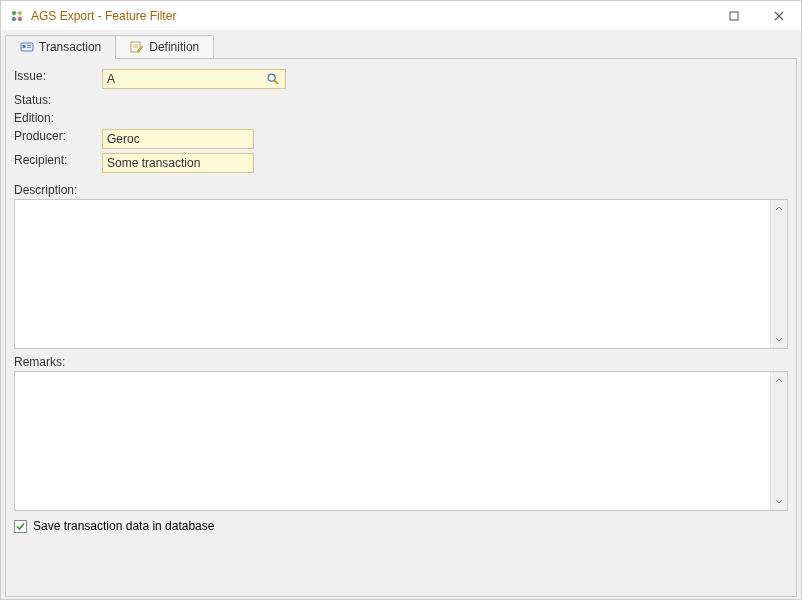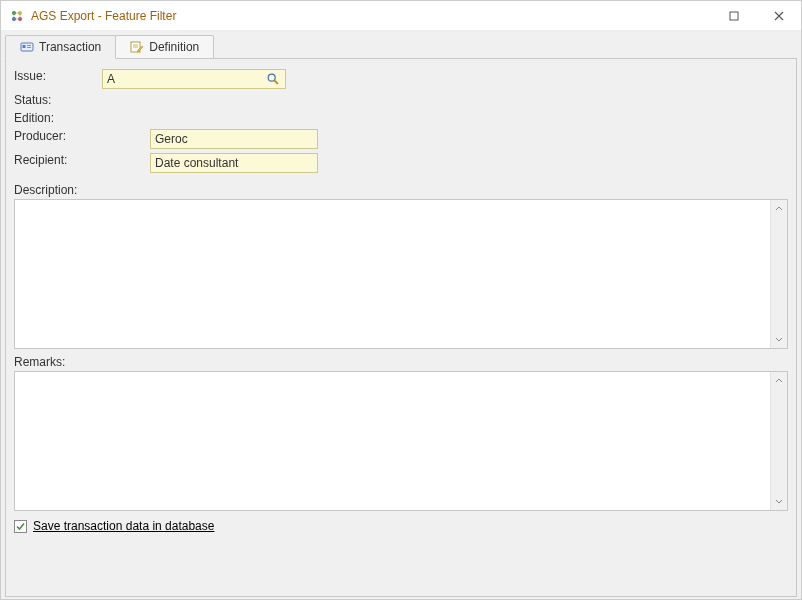--- a/index.html
+++ b/index.html
@@ -84,21 +84,21 @@
       width: 184px;
       height: 20px;
       background: #fbf9d6;
       border: 1px solid #cfc98c;
       display: flex;
       align-items: center;
       padding: 0 4px;
       color: #333;
       position: relative;
     }
-    .field.wide { width: 168px; margin-left: 48px; }
+    .field.wide { width: 152px; }
     .field .value { flex: 1; overflow: hidden; white-space: nowrap; }
     .field .end-btn {
       width: 16px; height: 16px;
       display: flex; align-items: center; justify-content: center;
       cursor: pointer;
     }
     .field .dd-btn {
       width: 14px; height: 16px;
       display: flex; align-items: center; justify-content: center;
       cursor: pointer;
@@ -129,21 +129,20 @@
       display: flex; flex-direction: column; justify-content: space-between;
     }
     .scroll-btn {
       height: 17px; display: flex; align-items: center; justify-content: center;
       cursor: pointer; color: #888;
     }
     .footer-row {
       display: flex; align-items: center;
       margin-top: 8px;
       gap: 6px;
-      text-decoration: underline;
     }
     .checkbox {
       width: 13px; height: 13px;
       border: 1px solid #888;
       background: #fff;
       display: flex; align-items: center; justify-content: center;
       cursor: pointer;
     }
     .checkbox svg { width: 11px; height: 11px; }
   </style>
@@ -229,21 +228,21 @@
     <div class="form-row">
       <span class="form-label">Producer:</span>
       <div class="field wide">
         <span class="value">Geroc</span>
       </div>
     </div>
 
     <div class="form-row">
       <span class="form-label">Recipient:</span>
       <div class="field wide">
-        <span class="value">Date consultant</span>
+        <span class="value">Some transaction</span>
       </div>
     </div>
 
     <div class="section-label">Description:</div>
     <div class="textarea-wrap desc-wrap">
       <textarea class="textarea" style=""></textarea>
       <div class="scroll-column">
         <div class="scroll-btn">
           <svg viewBox="0 0 8 8" width="8" height="8">
               <path d="M1 5 L4 2 L7 5" fill="none" stroke="currentColor" stroke-width="1"></path>

